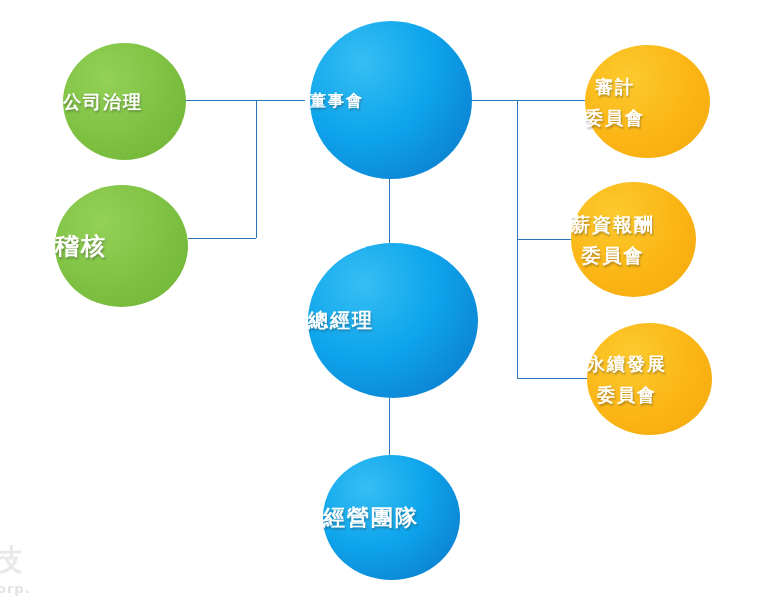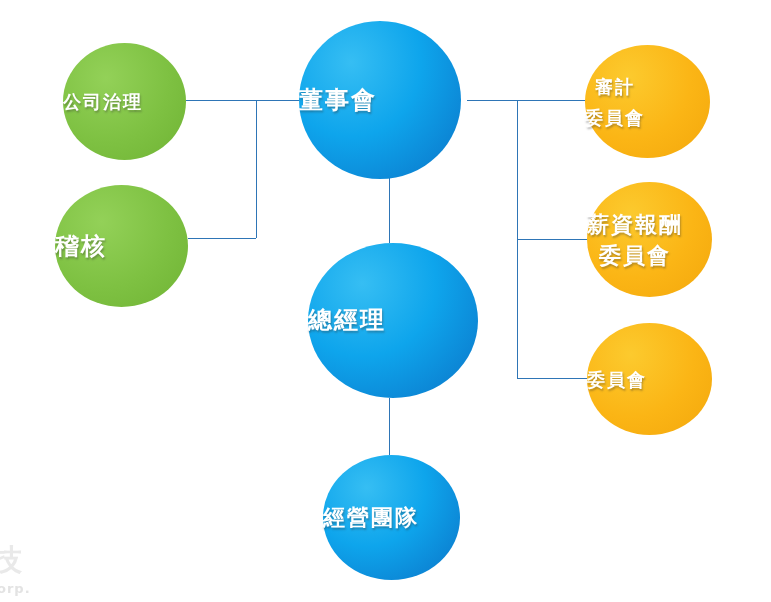--- a/index.html
+++ b/index.html
@@ -72,54 +72,55 @@
       <span>公司治理</span>
     </div>
   </div>
 
   <div class="node green" style="left:55px; top:185px; width:133px; height:122px; font-size:24px;">
     <div class="label">
       <span>稽核</span>
     </div>
   </div>
 
-  <div class="node blue" style="left:299px; top:21px; width:162px; height:158px; font-size:24px;">
+  <div class="node blue" style="left:310px; top:21px; width:162px; height:158px; font-size:16px;">
     <div class="label">
       <span>董事會</span>
     </div>
   </div>
 
-  <div class="node blue" style="left:308px; top:243px; width:170px; height:155px; font-size:24px;">
+  <div class="node blue" style="left:308px; top:243px; width:170px; height:155px; font-size:20px;">
     <div class="label">
       <span>總經理</span>
     </div>
   </div>
 
   <div class="node blue" style="left:323px; top:455px; width:137px; height:125px; font-size:22px;">
     <div class="label">
       <span>經營團隊</span>
     </div>
   </div>
 
   <div class="node yellow" style="left:585px; top:45px; width:125px; height:113px; font-size:18px;">
     <div class="label">
       <span>審計</span>
       <span>委員會</span>
     </div>
   </div>
 
-  <div class="node yellow" style="left:587px; top:182px; width:125px; height:115px; font-size:22px;">
+  <div class="node yellow" style="left:571px; top:182px; width:125px; height:115px; font-size:19px;">
     <div class="label">
       <span>薪資報酬</span>
       <span>委員會</span>
     </div>
   </div>
 
   <div class="node yellow" style="left:587px; top:323px; width:125px; height:112px; font-size:18px;">
     <div class="label">
+      <span>永續發展</span>
       <span>委員會</span>
     </div>
   </div>
 
   <div class="wm-cjk" style="left:-8px; top:540px;">技</div>
   <div class="wm-latin" style="left:-3px; top:581px;">orp.</div>
 
 </div>
 
 </body></html>

